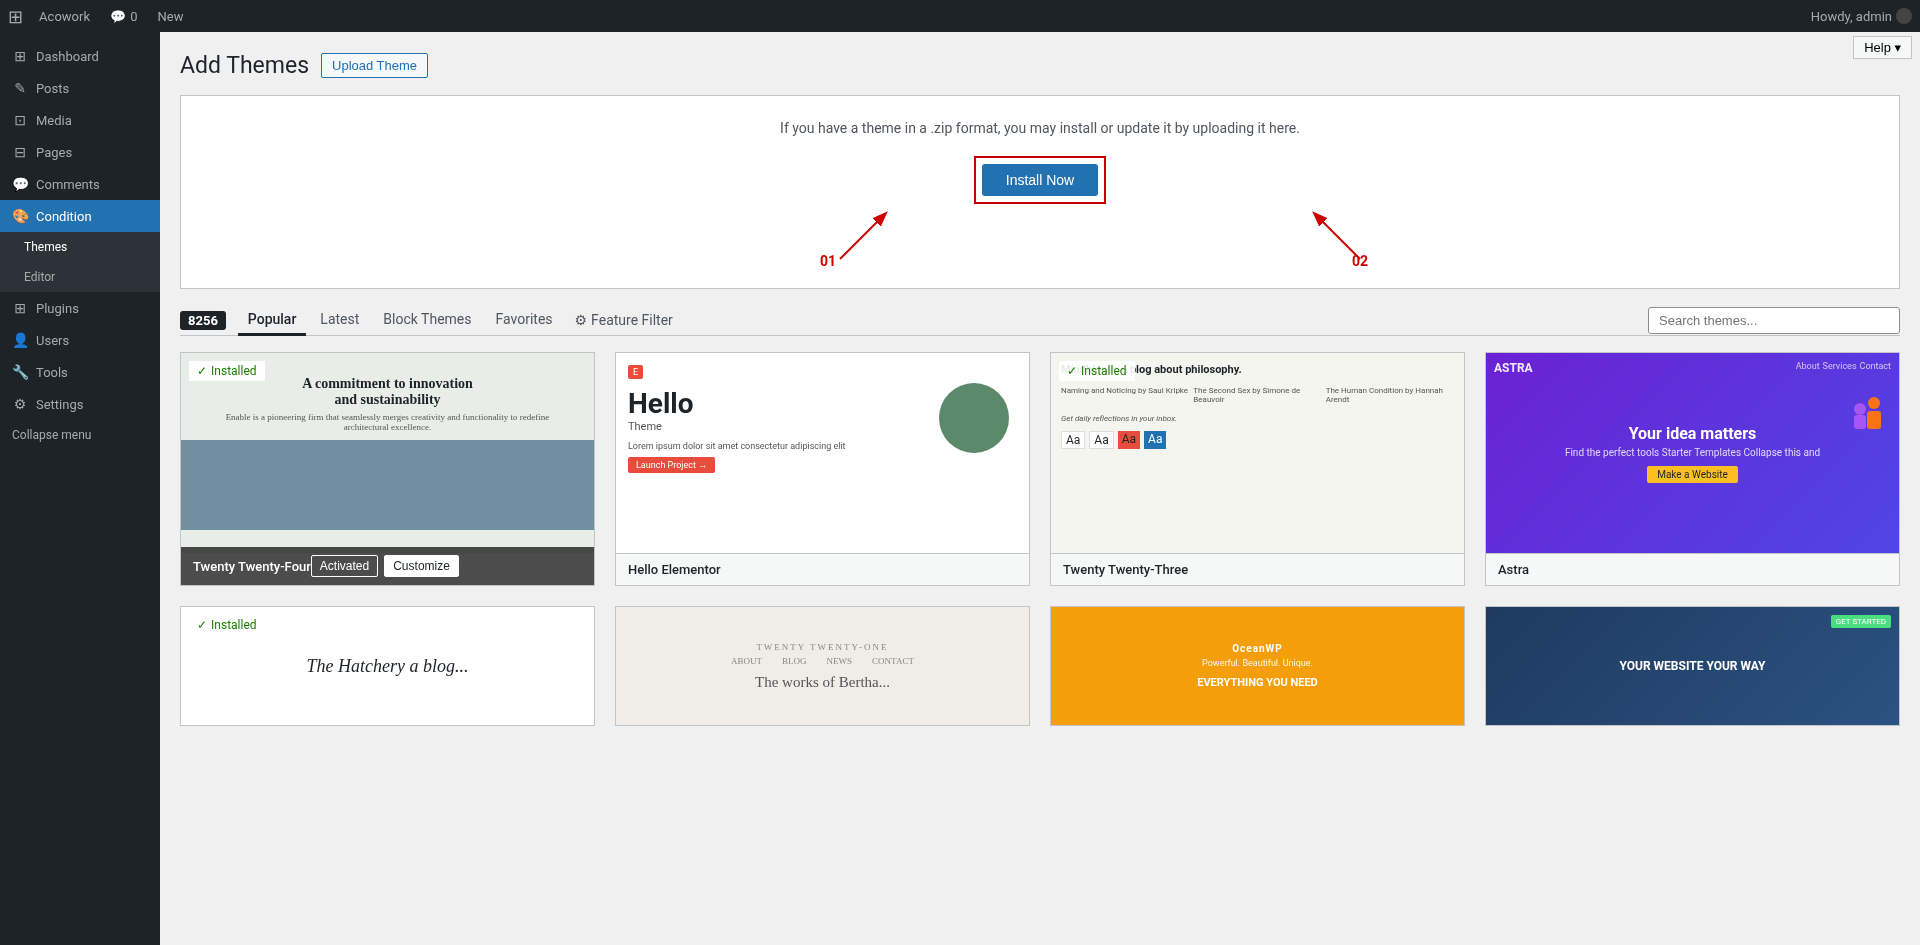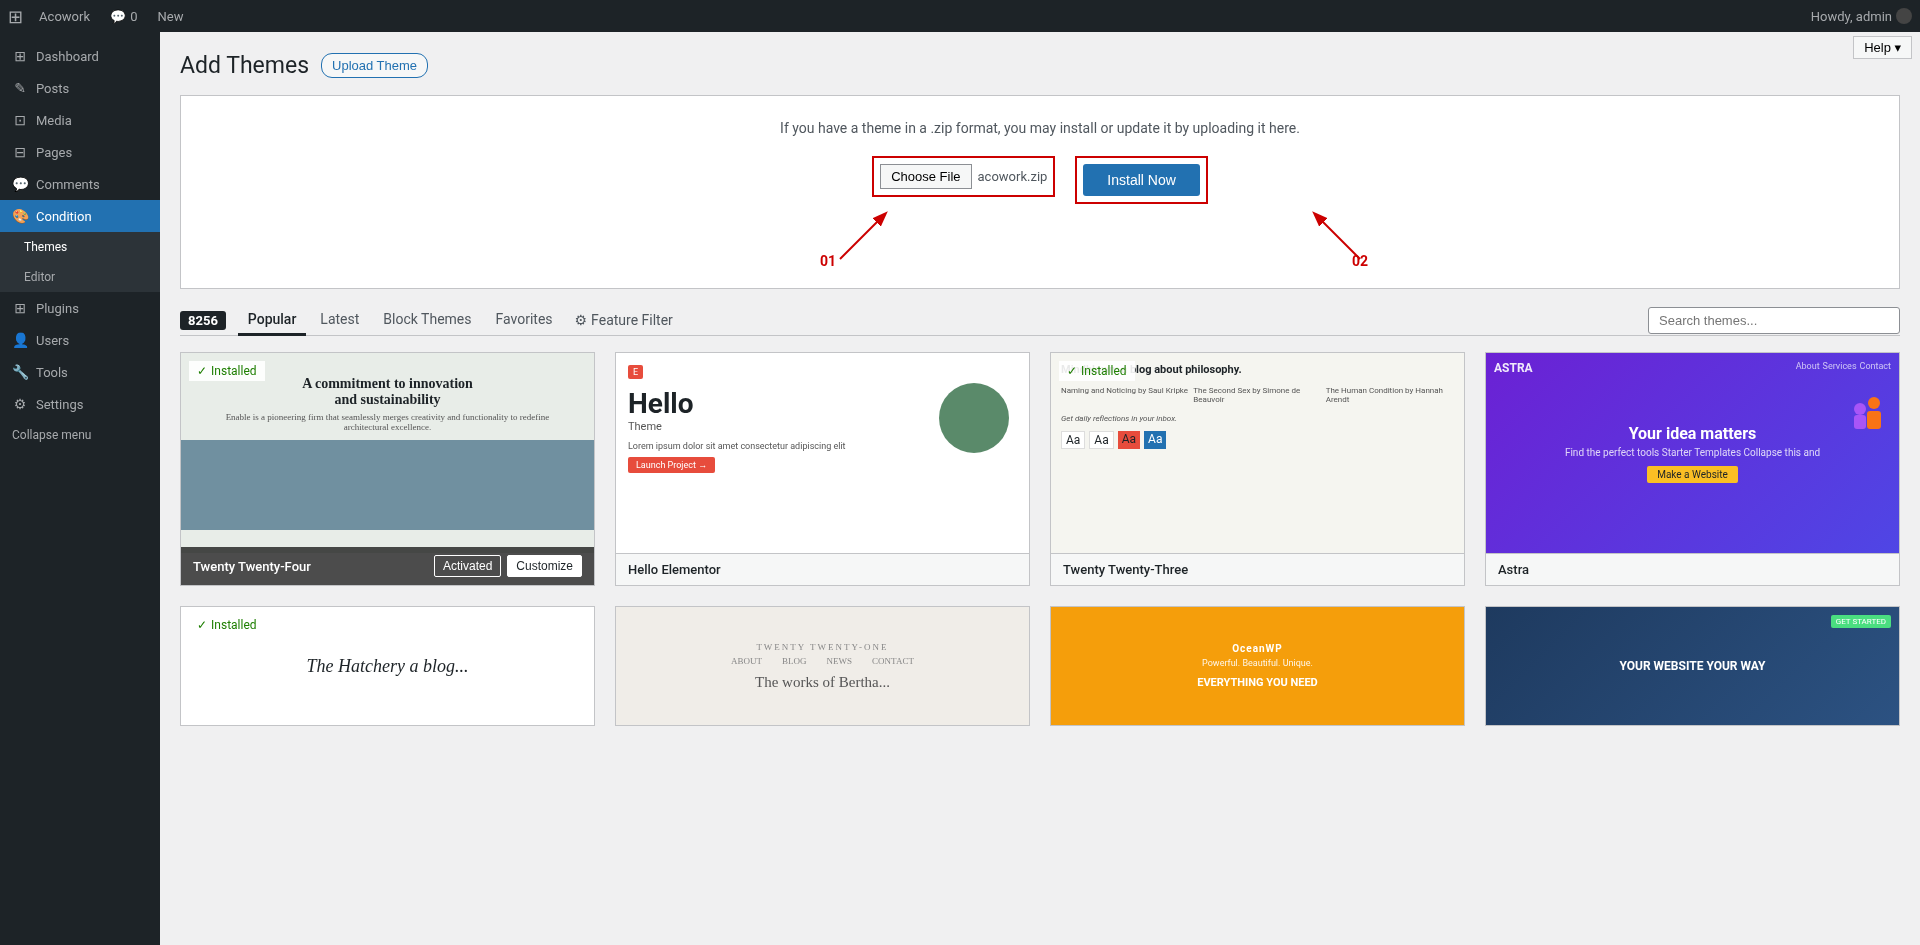--- a/index.html
+++ b/index.html
@@ -52,21 +52,21 @@
 
     .page-header { display: flex; align-items: center; gap: 12px; margin-bottom: 16px; }
     .page-title { font-size: 23px; font-weight: 400; color: #1d2327; }
     .btn-upload-theme {
       border: 1px solid #2271b1;
       background: #f6f7f7;
       color: #2271b1;
       padding: 4px 10px;
       font-size: 13px;
       cursor: pointer;
-      border-radius: 11px;
+      border-radius: 2px;
     }
 
     
     .upload-area {
       background: #fff;
       border: 1px solid #c3c4c7;
       padding: 24px;
       margin-bottom: 16px;
       text-align: center;
     }
@@ -156,21 +156,20 @@
     .theme-thumbnail {
       width: 100%;
       height: 200px;
       overflow: hidden;
       position: relative;
     }
     .theme-footer {
       padding: 8px 12px;
       display: flex;
       align-items: center;
-      justify-content: space-between;
       background: rgba(0,0,0,0.7);
       position: absolute;
       bottom: 0; left: 0; right: 0;
     }
     .theme-name { color: #fff; font-size: 13px; font-weight: 500; }
     .theme-actions { display: flex; gap: 6px; }
     .btn-activated {
       background: transparent;
       border: 1px solid #fff;
       color: #fff;
@@ -422,24 +421,20 @@
         <svg style="position:absolute; bottom:0; right:calc(50% - 340px); width:140px; height:60px; overflow:visible;">
           <line x1="120" y1="55" x2="75" y2="10" stroke="#cc0000" stroke-width="2" marker-end="url(#arrowhead2)"></line>
           <defs>
             <marker id="arrowhead2" markerWidth="8" markerHeight="8" refX="6" refY="3" orient="auto">
               <path d="M0,0 L0,6 L8,3 z" fill="#cc0000"></path>
             </marker>
           </defs>
           <text x="112" y="62" fill="#cc0000" font-size="14" font-weight="bold">02</text>
         </svg>
 
-        <div class="file-input-box">
-          <button class="choose-file-btn">Choose File</button>
-          <span class="file-name">acowork.zip</span>
-        </div>
 
         <div class="install-btn-box">
           <button class="install-now-btn">Install Now</button>
         </div>
       </div>
     </div>
 
     <div class="themes-tabs">
       <span class="theme-count-badge">8256</span>
       <span class="tab-item active">Popular</span>

